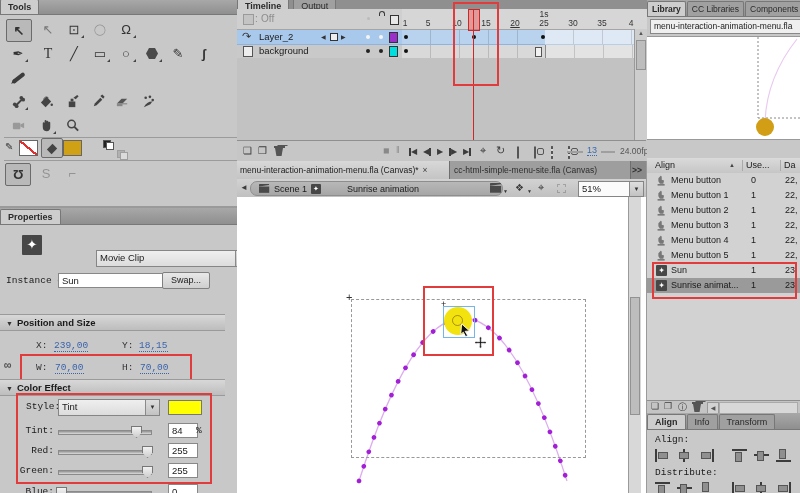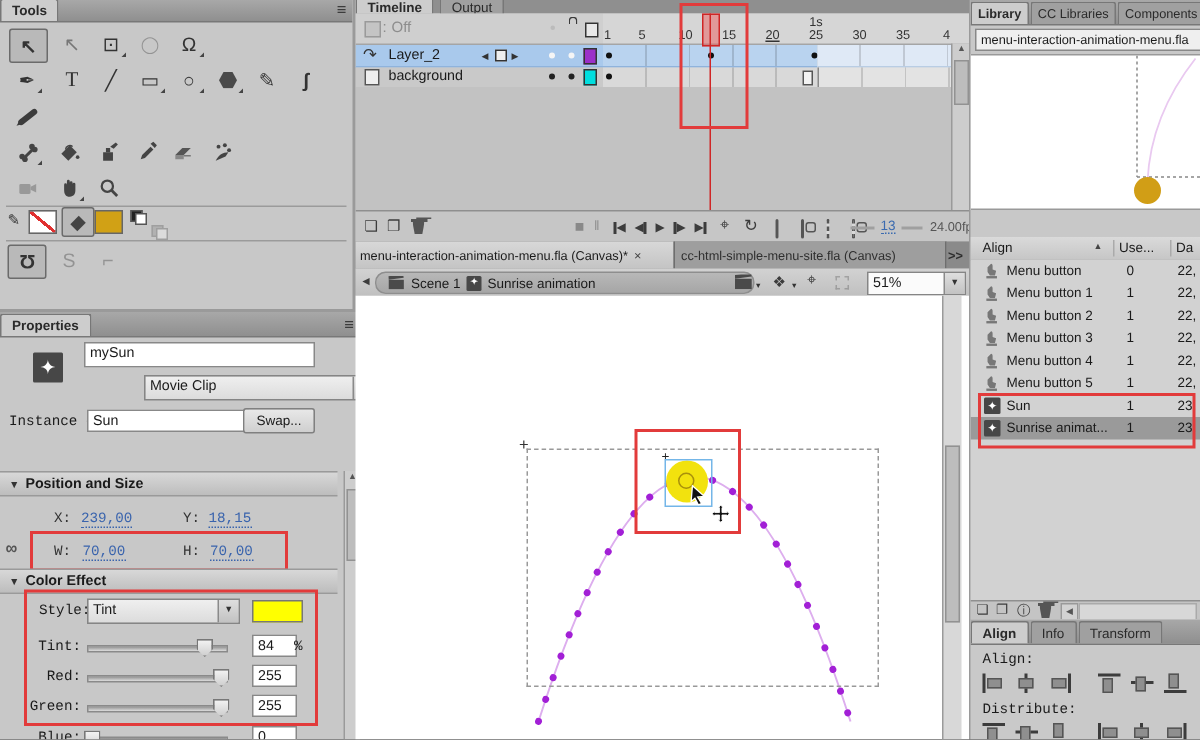--- a/index.html
+++ b/index.html
@@ -1,18 +1,18 @@
 <!DOCTYPE html>
 <html><head>
 <meta charset="utf-8">
 <style>
   html,body{margin:0;padding:0;background:#6e6e6e;}
   .app{position:relative;width:800px;height:493px;background:#9a9a9a;overflow:hidden;
        font-family:"Liberation Sans",sans-serif;font-size:10px;color:#1a1a1a;}
-  .panel{position:absolute;background:#c8c8c8;overflow:hidden;}
+  .panel{position:absolute;background:#c8c8c8;overflow:hidden;padding-left:16px;}
   .abs{position:absolute;}
   
   .tabbar{position:absolute;left:0;right:0;top:0;height:16px;background:linear-gradient(#a8a8a8,#8f8f8f);
           border-bottom:1px solid #787878;display:flex;align-items:flex-end;overflow:hidden;}
   .tab{padding:2px 7px;background:#a0a0a0;border:1px solid #777;border-bottom:none;margin-right:1px;
        font-size:9px;color:#2a2a2a;border-radius:2px 2px 0 0;white-space:nowrap;}
   .tab.active{background:#cdcdcd;font-weight:bold;}
   .menu-glyph{margin-left:auto;margin-right:4px;color:#3c3c3c;font-size:11px;line-height:14px;}
   
   .tcell{position:absolute;width:24px;height:21px;display:flex;align-items:center;justify-content:center;
@@ -236,21 +236,20 @@
         <span>⌐</span>
       </div>
   </div>
 
   <div class="panel" style="left:0;top:208px;width:240px;height:285px;">
     <div class="tabbar">
       <span class="tab active">Properties</span>
       <span class="menu-glyph">≡</span>
     </div>
     <div class="abs mc-ico" style="left:22px;top:27px;width:20px;height:20px;font-size:13px;line-height:20px;">✦</div>
-    <div class="field" style="left:56px;top:20px;width:146px;height:15px;">mySun</div>
     <div class="select" style="left:56px;top:42px;width:146px;height:15px;margin-left:40px;">
       <span>Movie Clip</span>
       <span class="dd">▼</span>
     </div>
     <span class="lbl" style="left:6px;top:67px;">Instance of:</span>
     <div class="field" style="left:58px;top:65px;width:100px;height:13px;">Sun</div>
     <div class="btn" style="left:162px;top:64px;width:46px;height:15px;line-height:15px;">Swap...</div>
 
     <div class="sect" style="top:106px;width:219px;"><span class="caret">▼</span><span>Position and Size</span></div>
     <div class="scrollbar" style="right:0;top:106px;width:10px;bottom:0;">
@@ -421,21 +420,21 @@
 
   <div class="abs" style="left:237px;top:179px;width:409px;height:18px;background:linear-gradient(#d2d2d2,#c0c0c0);border-bottom:1px solid #989898;">
     <span class="abs" style="left:3px;top:4px;font-size:8px;color:#3c3c3c;">◄</span>
     <div class="abs" style="left:13px;top:2px;width:235px;height:13px;background:linear-gradient(#b8b8b8,#a6a6a6);border:1px solid #8e8e8e;border-radius:7px;display:flex;align-items:center;gap:4px;padding:0 8px;">
       <svg width="11" height="9" viewBox="0 0 14 11">
           <rect x="0" y="3" width="13" height="8" fill="#4a4a4a"></rect>
           <rect x="0" y="0" width="13" height="3" fill="#4a4a4a" transform="rotate(-8 0 3)"></rect>
         </svg>
       <span style="font-size:9px;">Scene 1</span>
       <span class="mc-ico" style="width:10px;height:10px;font-size:7px;line-height:10px;">✦</span>
-      <span style="font-size:9px;">Sunrise animation</span>
+      <span style="font-size:9px;margin-left:22px;">Sunrise animation</span>
     </div>
     <svg class="abs" style="left:253px;top:4px;" width="12" height="10" viewBox="0 0 14 11">
         <rect x="0" y="3" width="13" height="8" fill="#4a4a4a"></rect>
         <rect x="0" y="0" width="13" height="3" fill="#4a4a4a" transform="rotate(-8 0 3)"></rect>
       </svg>
     <span class="abs" style="left:266px;top:9px;font-size:5px;color:#333;">▼</span>
     <span class="abs" style="left:278px;top:3px;font-size:10px;color:#3c3c3c;">❖</span>
     <span class="abs" style="left:290px;top:9px;font-size:5px;color:#333;">▼</span>
     <span class="abs" style="left:301px;top:2px;font-size:11px;color:#3c3c3c;">⌖</span>
     <span class="abs faded" style="left:320px;top:5px;width:7px;height:7px;border:1px dashed #555;"></span>

